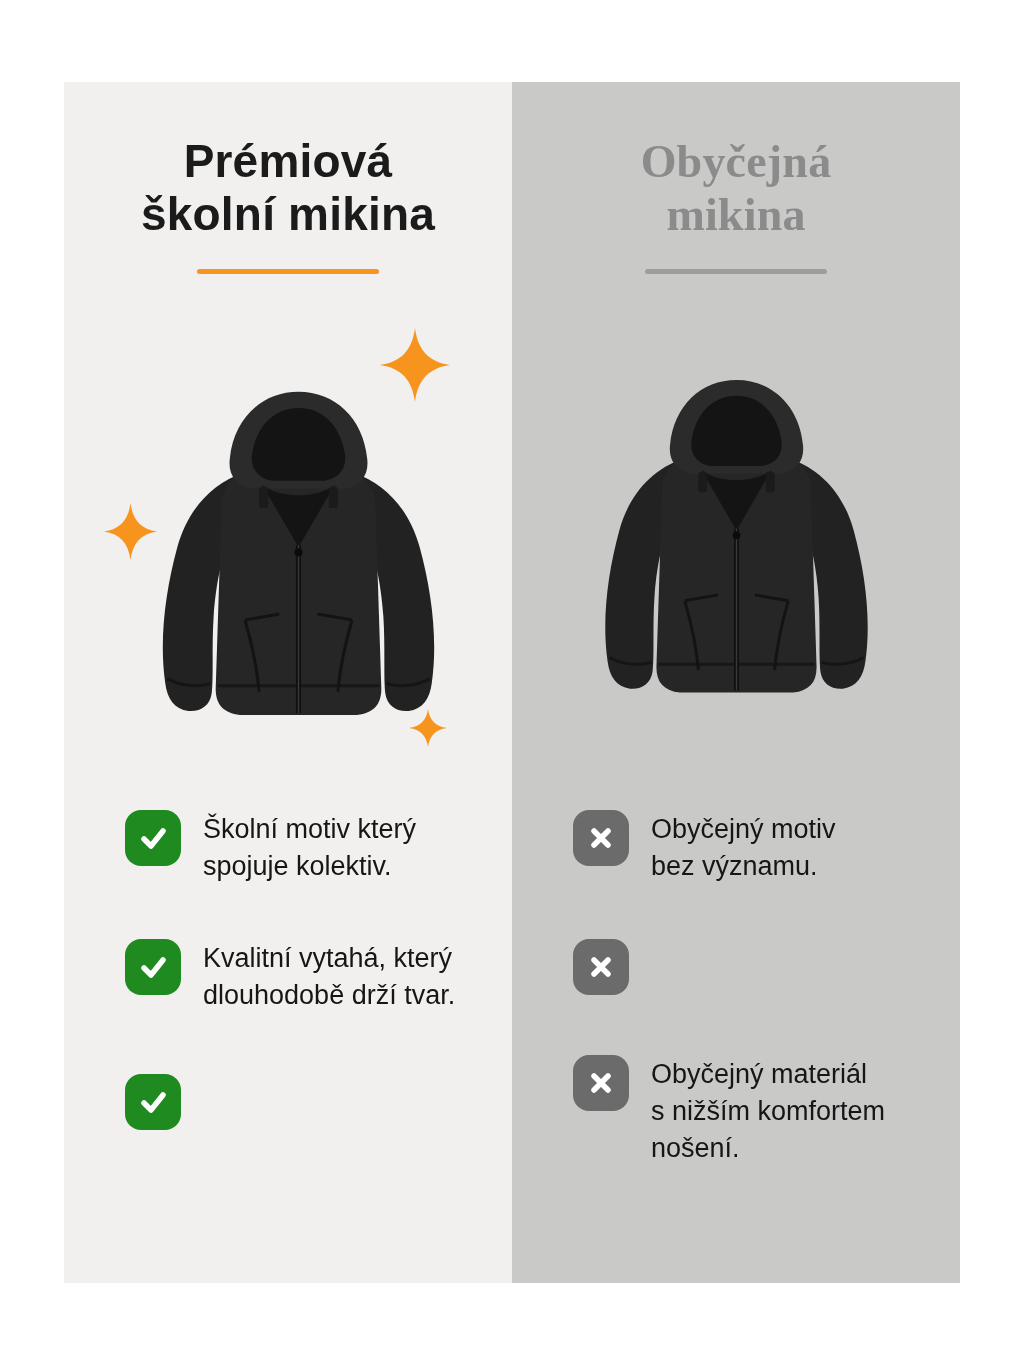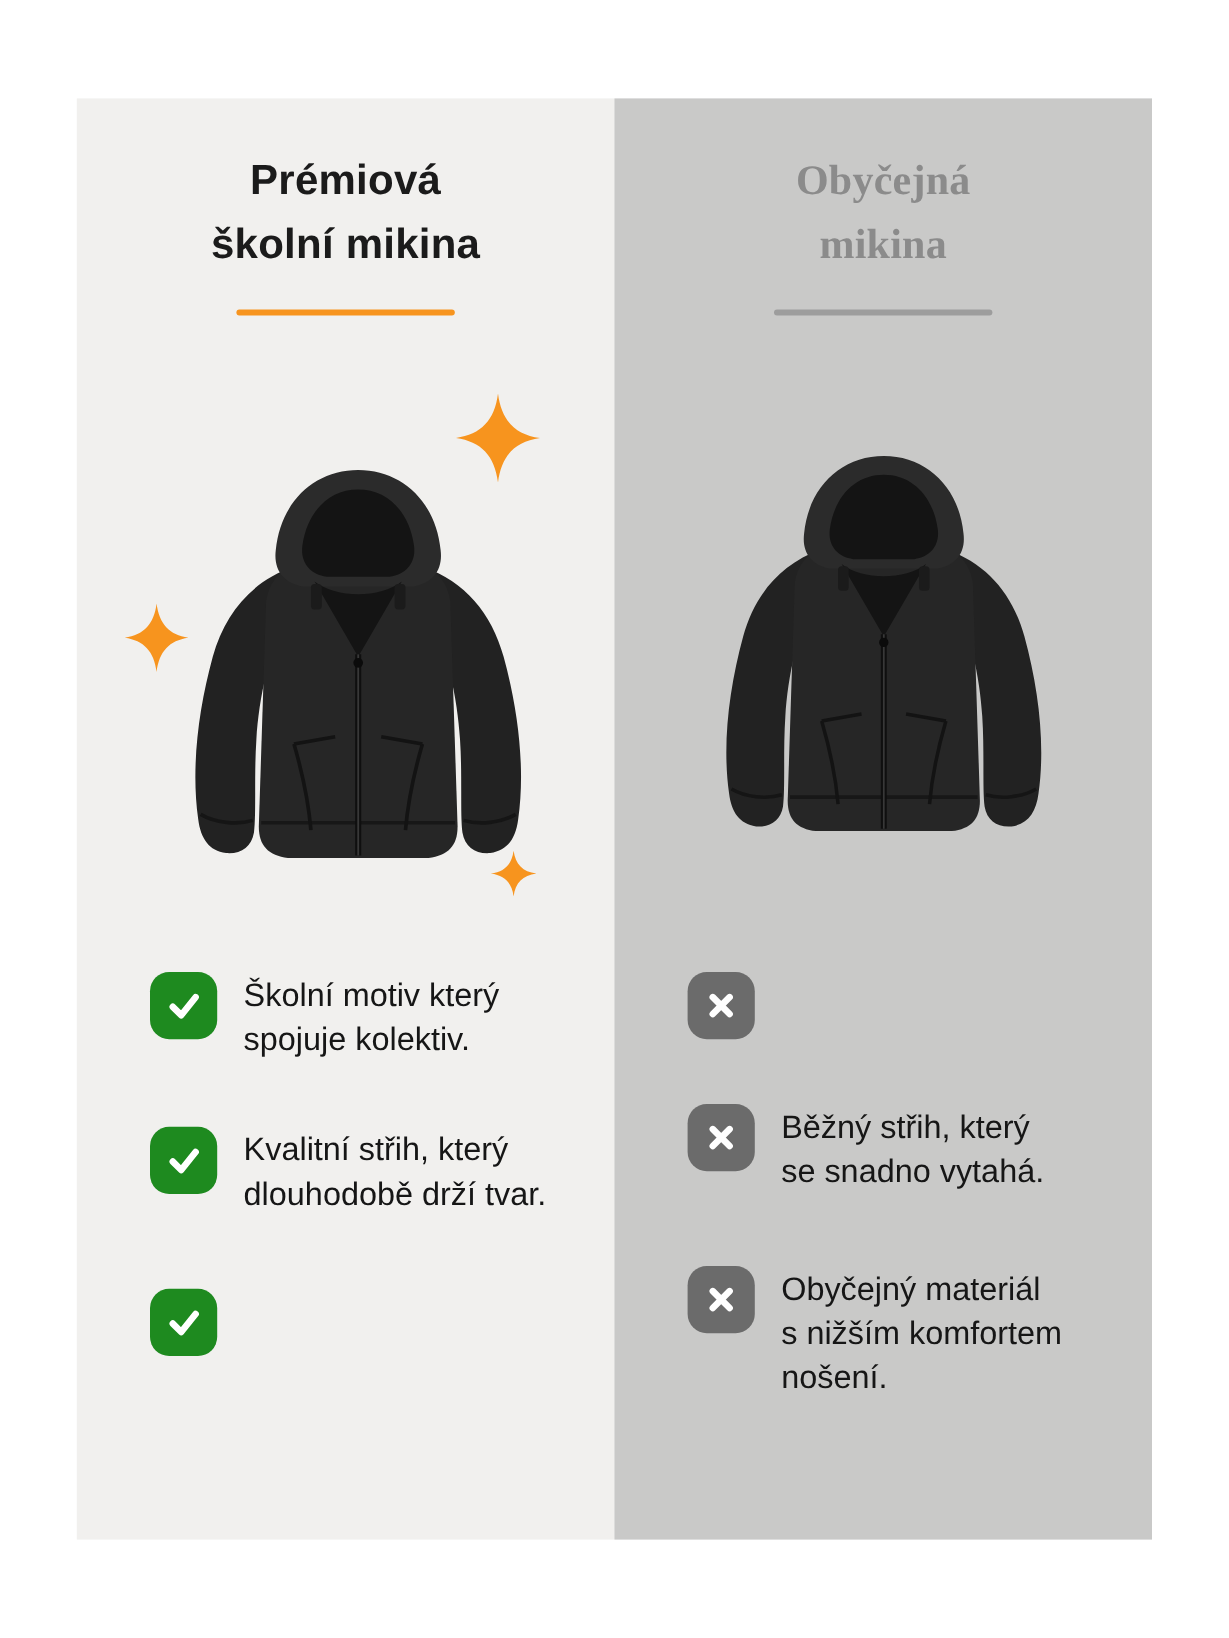--- a/index.html
+++ b/index.html
@@ -9,22 +9,22 @@
     background:var(--page_bg,#ffffff);
     font-family:"Liberation Sans","DejaVu Sans",sans-serif;
     overflow:hidden;
   }
   .panel { position:absolute; left:64px; top:82px; width:896px; height:1201px; display:flex; }
   .col { position:relative; width:448px; height:100%; }
   .col.left  { background:var(--left_panel_bg,#f1f0ee); }
   .col.right { background:var(--right_panel_bg,#c9c9c8); }
 
   .title {
-    margin-top:42px; text-align:center;
-    font-size:35px; line-height:53px; font-weight:700; letter-spacing:.2px;
+    margin-top:53px; text-align:center;
+    font-size:46px; line-height:53px; font-weight:700; letter-spacing:.2px;
     white-space:pre-line;
   }
   .col.left  .title { color:var(--title_dark,#1b1b1b); }
   .col.right .title { color:var(--title_gray,#8b8b8b);font-family:Liberation Serif, serif; }
 
   .underline { width:182px; height:5px; margin:28px auto 0; border-radius:3px; }
   .col.left  .underline { background:var(--accent_orange,#f7941e); }
   .col.right .underline { background:var(--underline_gray,#9d9d9d); }
 
   .hoodie { position:absolute; display:block; }
@@ -134,21 +134,21 @@
           </span>
           <p class="feature-text">Školní motiv který
 spojuje kolektiv.</p>
         </li>
         <li class="feature">
           <span class="badge check">
             <svg width="34" height="34" viewBox="0 0 34 34">
                 <path d="M8 18 L15 25 L27 10" fill="none" stroke="#ffffff" stroke-width="5.5" stroke-linecap="round" stroke-linejoin="round"></path>
               </svg>
           </span>
-          <p class="feature-text">Kvalitní střih, který
+          <p class="feature-text">Kvalitní vytahá, který
 dlouhodobě drží tvar.</p>
         </li>
         <li class="feature">
           <span class="badge check">
             <svg width="34" height="34" viewBox="0 0 34 34">
                 <path d="M8 18 L15 25 L27 10" fill="none" stroke="#ffffff" stroke-width="5.5" stroke-linecap="round" stroke-linejoin="round"></path>
               </svg>
           </span>
         </li>
       </ul>
@@ -163,29 +163,29 @@
           <use href="#hoodie-shape"></use>
         </svg>
 
       <ul class="features">
         <li class="feature">
           <span class="badge cross">
             <svg width="34" height="34" viewBox="0 0 34 34">
                 <path d="M10 10 L24 24 M24 10 L10 24" fill="none" stroke="#ffffff" stroke-width="5.5" stroke-linecap="round"></path>
               </svg>
           </span>
+          <p class="feature-text">Obyčejný motiv
+bez významu.</p>
         </li>
         <li class="feature">
           <span class="badge cross">
             <svg width="34" height="34" viewBox="0 0 34 34">
                 <path d="M10 10 L24 24 M24 10 L10 24" fill="none" stroke="#ffffff" stroke-width="5.5" stroke-linecap="round"></path>
               </svg>
           </span>
-          <p class="feature-text">Běžný střih, který
-se snadno vytahá.</p>
         </li>
         <li class="feature">
           <span class="badge cross">
             <svg width="34" height="34" viewBox="0 0 34 34">
                 <path d="M10 10 L24 24 M24 10 L10 24" fill="none" stroke="#ffffff" stroke-width="5.5" stroke-linecap="round"></path>
               </svg>
           </span>
           <p class="feature-text">Obyčejný materiál
 s nižším komfortem
 nošení.</p>

